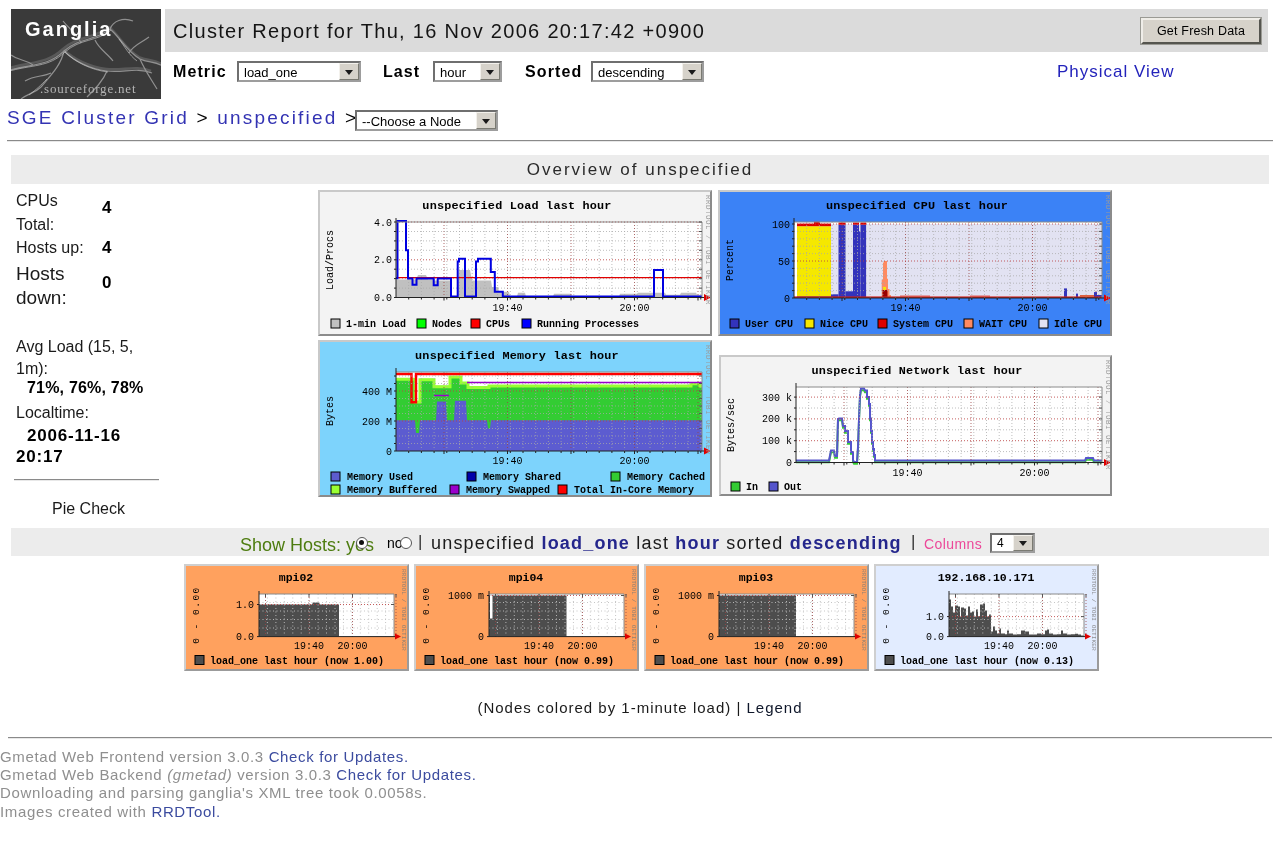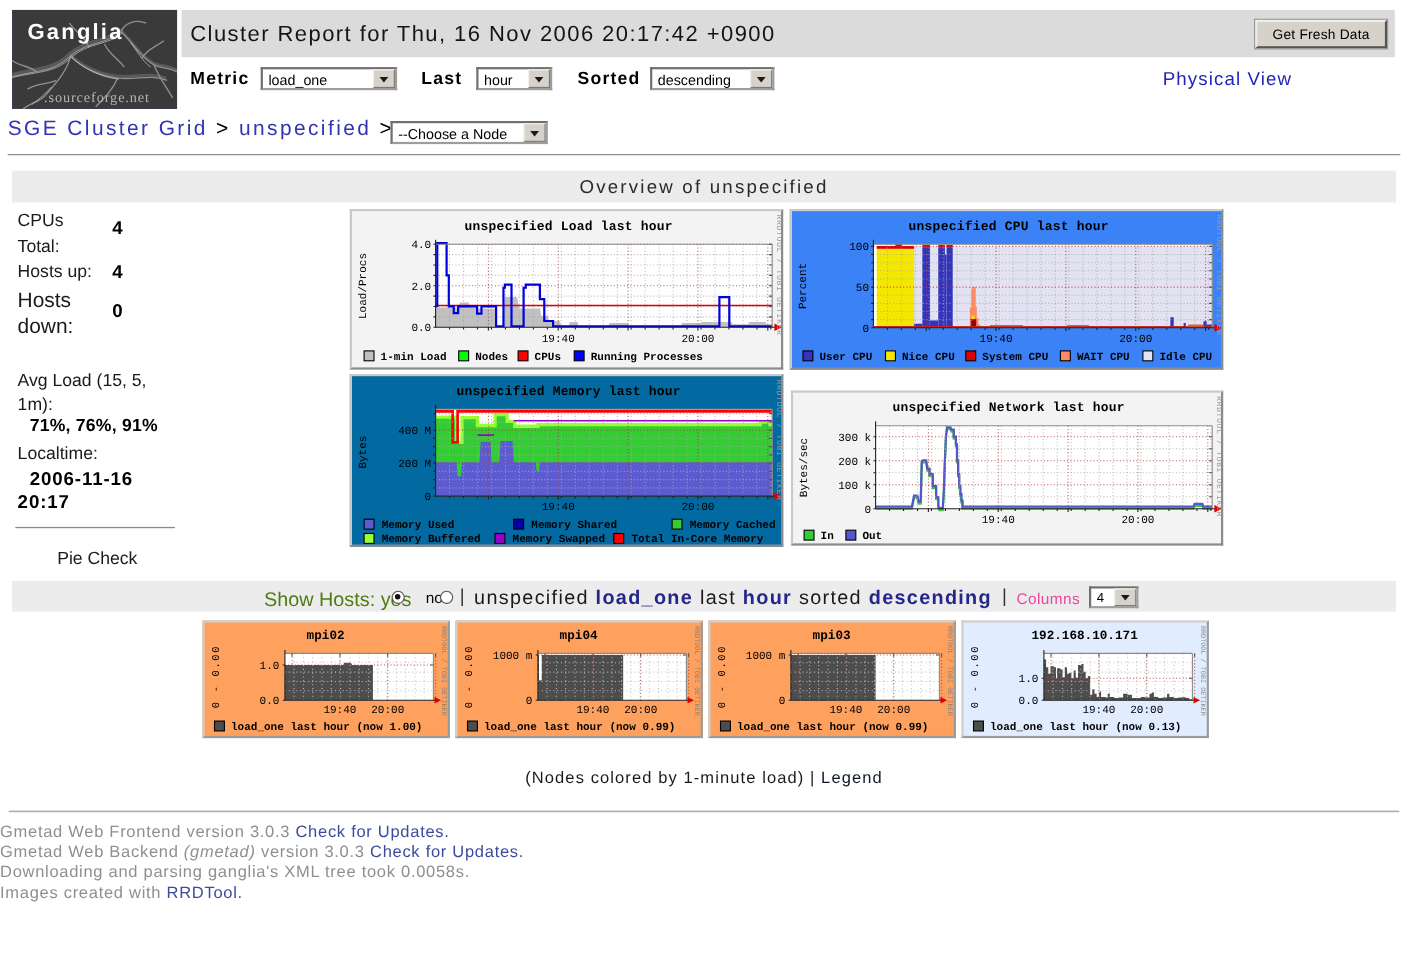--- a/index.html
+++ b/index.html
@@ -67,21 +67,21 @@
   </div>
 <div class="abs" style="left:7px;top:140px;width:1266px;height:0;border-top:1px solid #8a8a8a;border-bottom:1px solid #e8e8e8;"></div>
 <div class="abs" style="left:11px;top:155px;width:1258px;height:29px;background:#ececec;text-align:center;font-size:17px;letter-spacing:2px;color:#2a2a2a;line-height:29px;">Overview of unspecified</div>
 <div class="abs" style="left:16px;top:189px;font-size:16px;line-height:24px;color:#1a1a1a;">CPUs<br>Total:</div>
 <div class="abs" style="left:102px;top:198px;font-size:17px;font-weight:bold;color:#000;">4</div>
 <div class="abs" style="left:16px;top:239px;font-size:16px;color:#1a1a1a;">Hosts up:</div>
 <div class="abs" style="left:102px;top:238px;font-size:17px;font-weight:bold;color:#000;">4</div>
 <div class="abs" style="left:16px;top:262px;font-size:19px;line-height:24px;color:#1a1a1a;">Hosts<br>down:</div>
 <div class="abs" style="left:102px;top:273px;font-size:17px;font-weight:bold;color:#000;">0</div>
 <div class="abs" style="left:16px;top:336px;font-size:16px;line-height:22px;color:#1a1a1a;">Avg Load (15, 5,<br>1m):</div>
-<div class="abs" style="left:27px;top:379px;font-size:16px;font-weight:bold;letter-spacing:0.2px;color:#000;">71%, 76%, 91%</div>
+<div class="abs" style="left:27px;top:379px;font-size:16px;font-weight:bold;letter-spacing:0.2px;color:#000;">71%, 76%, 78%</div>
 <div class="abs" style="left:16px;top:404px;font-size:16px;color:#1a1a1a;">Localtime:</div>
 <div class="abs" style="left:27px;top:426px;font-size:17px;font-weight:bold;letter-spacing:0.8px;color:#000;">2006-11-16</div>
 <div class="abs" style="left:16px;top:447px;font-size:17px;font-weight:bold;letter-spacing:0.8px;color:#000;">20:17</div>
 <div class="abs" style="left:14px;top:479px;width:145px;height:0;border-top:1px solid #8a8a8a;border-bottom:1px solid #e8e8e8;"></div>
 <div class="abs" style="left:52px;top:500px;font-size:16px;color:#1a1a1a;">Pie Check</div>
 <div class="abs" style="left:318px;top:190px;width:390px;height:142px;background:#f3f3f3;border-style:solid;border-width:2px;border-color:#c9c9c9 #8b8b8b #8b8b8b #c9c9c9;">
     <svg width="390" height="142" style="position:absolute;left:0;top:0;">
       <rect x="76" y="30" width="306" height="75.5" fill="#ffffff"></rect>
       <path d="M76,87.6L96,87.6L98,82.9L106,82.9L108,87.6L113,87.6L114,88.5L130,88.5L131,104.6L137,104.6L139,78.1L150,78.1L152,88.5L171,88.5L172,95.1L178,95.1L179,99.8L189,99.8L190,104.6L197,104.6L198,100.8L205,100.8L206,104.6L233,104.6L234,101.7L251,101.7L252,104.6L299,104.6L300,101.7L317,101.7L318,100.8L345,100.8L346,102.7L360,102.7L361,100.8L376,100.8L377,102.7L382,102.7L382,105.5L76,105.5Z" fill="#c0c0c0"></path>
       <line x1="88.7" y1="30" x2="88.7" y2="105.5" stroke="#a8a8a8" stroke-width="1" stroke-dasharray="1,2" opacity="0.75"></line>
@@ -325,21 +325,21 @@
       <rect x="85" y="127" width="9" height="9" fill="#f5e800" stroke="#000" stroke-width="1"></rect>
       <text x="100" y="135" font-family="Liberation Mono,monospace" font-weight="bold" font-size="10" fill="#000">Nice CPU</text>
       <rect x="158" y="127" width="9" height="9" fill="#dd0000" stroke="#000" stroke-width="1"></rect>
       <text x="173" y="135" font-family="Liberation Mono,monospace" font-weight="bold" font-size="10" fill="#000">System CPU</text>
       <rect x="244" y="127" width="9" height="9" fill="#ff8a60" stroke="#000" stroke-width="1"></rect>
       <text x="259" y="135" font-family="Liberation Mono,monospace" font-weight="bold" font-size="10" fill="#000">WAIT CPU</text>
       <rect x="319" y="127" width="9" height="9" fill="#e2e2f2" stroke="#000" stroke-width="1"></rect>
       <text x="334" y="135" font-family="Liberation Mono,monospace" font-weight="bold" font-size="10" fill="#000">Idle CPU</text>
     </svg>
   </div>
-<div class="abs" style="left:318px;top:340px;width:390px;height:153px;background:#0369a1;border-style:solid;border-width:2px;border-color:#c9c9c9 #8b8b8b #8b8b8b #c9c9c9;">
+<div class="abs" style="left:318px;top:340px;width:390px;height:153px;background:#7dd3fc;border-style:solid;border-width:2px;border-color:#c9c9c9 #8b8b8b #8b8b8b #c9c9c9;">
     <svg width="390" height="153" style="position:absolute;left:0;top:0;">
       <rect x="76" y="30" width="306" height="79" fill="#ffffff"></rect>
       <path d="M76,36.2L94,36.2L95,59.1L99,59.1L100,36.7L113,36.7L114,43.8L129,43.8L130,34.0L140,34.0L141,40.0L147,40.0L148,44.5L168,44.5L169,43.0L370,43.0L371,40.8L379,40.8L380,43.0L382,43.0L382,109L76,109Z" fill="#33cc33"></path>
       <path d="M76,36.2L94,36.2L94,36.2L95,36.2L95,59.1L99,59.1L99,59.1L100,59.1L100,36.7L113,36.7L113,36.7L114,36.7L114,43.8L129,43.8L129,43.8L130,43.8L130,34.0L140,34.0L140,34.0L141,34.0L141,40.0L147,40.0L147,40.0L148,40.0L148,44.5L168,44.5L168,44.5L169,44.5L169,43.0L370,43.0L370,43.0L371,43.0L371,40.8L379,40.8L379,40.8L380,40.8L380,43.0L382,43.0L382,43.0" fill="none" stroke="#99ff33" stroke-width="3" transform="translate(0,1)"></path>
       <path d="M76,78.2L95,78.2L96,91.0L99,91.0L100,78.2L116,78.2L117,59.5L126,59.5L127,78.2L134,78.2L135,58.8L146,58.8L147,78.2L167,78.2L168,86.5L170,86.5L171,78.2L382,78.2L382,109L76,109Z" fill="#5c5cd0"></path>
       <line x1="114" y1="53.5" x2="129" y2="53.5" stroke="#9900cc" stroke-width="1.5"></line>
       <line x1="147" y1="40.5" x2="382" y2="40.5" stroke="#9900cc" stroke-width="1.5"></line>
       <path d="M76,32.0L91.5,32.0L91.5,60.2L96,60.2L96,32.0L382,32.0" fill="none" stroke="#ff0000" stroke-width="2.4"></path>
       <line x1="88.7" y1="30" x2="88.7" y2="109" stroke="#a8a8a8" stroke-width="1" stroke-dasharray="1,2" opacity="0.75"></line>
       <line x1="101.4" y1="30" x2="101.4" y2="109" stroke="#a8a8a8" stroke-width="1" stroke-dasharray="1,2" opacity="0.75"></line>

